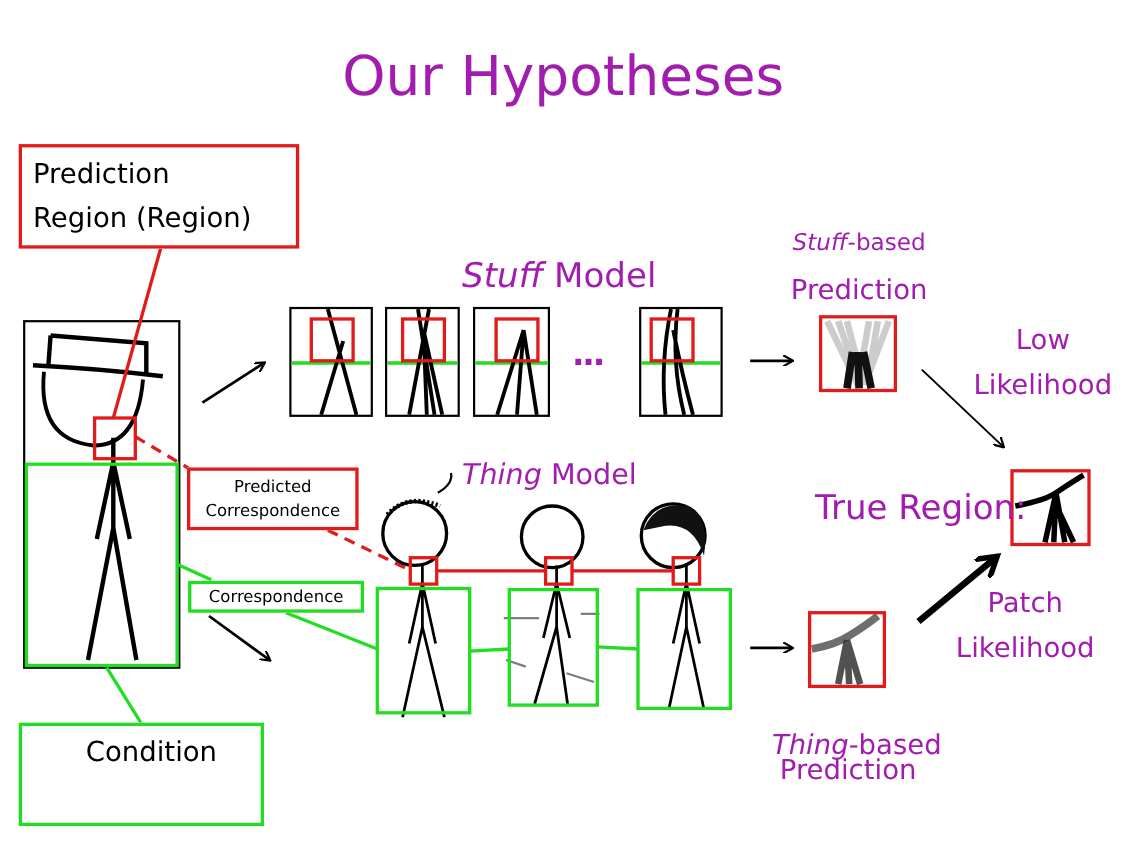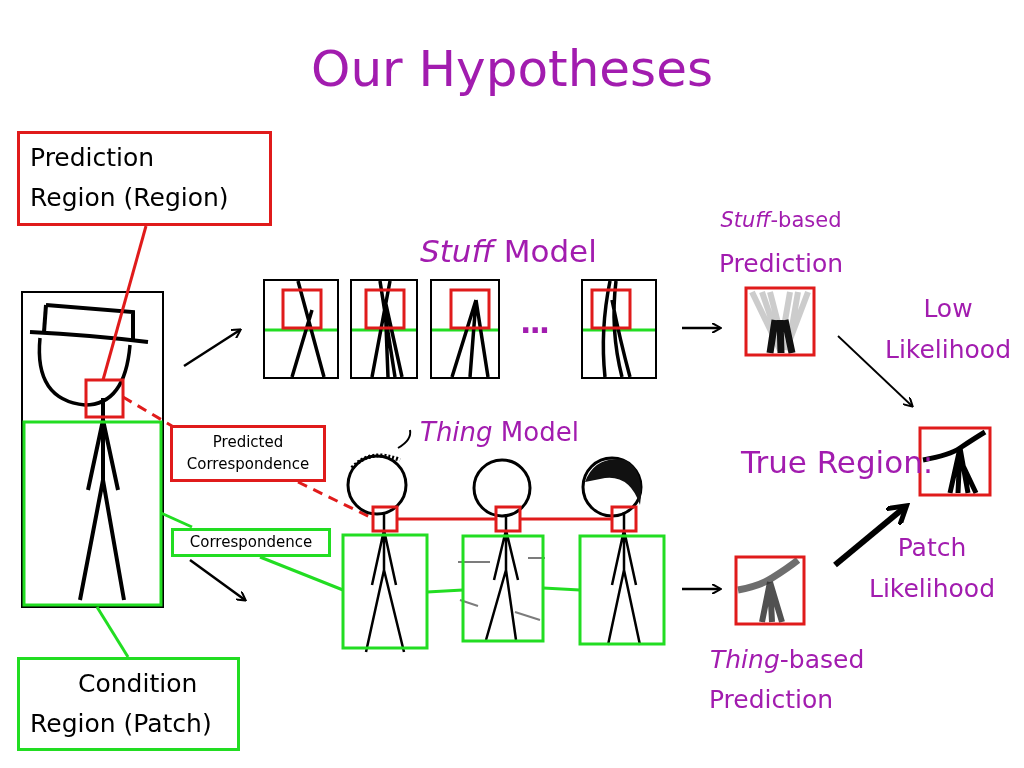--- a/index.html
+++ b/index.html
@@ -143,21 +143,20 @@
   </g>
 </svg>
 
 <div class="lbl-box red big" style="left:17px; top:131px; width:255px; height:95px;">
   <div style="line-height:40px;">Prediction</div>
   <div style="line-height:40px;">Region (Region)</div>
 </div>
 
 <div class="lbl-box green big" style="left:17px; top:657px; width:223px; height:94px;">
   <div style="line-height:40px;margin-left:48px;">Condition</div>
-  <div style="line-height:40px;">Region (Patch)</div>
 </div>
 
 <div class="lbl-box red small" style="left:170px; top:425px; width:156px; height:57px; padding-top:3px;">
   <div>Predicted</div>
   <div>Correspondence</div>
 </div>
 
 <div class="lbl-box green small" style="left:171px; top:528px; width:160px; height:29px; line-height:23px;">
   <span>Correspondence</span>
 </div>
@@ -171,14 +170,14 @@
 <div class="t" style="left:868px; top:296px; width:160px; text-align:center; font-size:25px;">Low</div>
 <div class="t" style="left:868px; top:337px; width:160px; text-align:center; font-size:25px;">Likelihood</div>
 
 <div class="t" style="left:741px; top:447px; font-size:31px;">True Region:</div>
 
 <div class="t" style="left:420px; top:419px; font-size:26px;"><i>Thing</i><span> Model</span></div>
 
 <div class="t" style="left:852px; top:535px; width:160px; text-align:center; font-size:25px;">Patch</div>
 <div class="t" style="left:852px; top:576px; width:160px; text-align:center; font-size:25px;">Likelihood</div>
 
-<div class="t" style="left:686px; top:647px; width:170px; text-align:left; font-size:25px;margin-left:24px;"><i>Thing</i><span>-based</span></div>
+<div class="t" style="left:686px; top:664px; width:170px; text-align:right; font-size:25px;"><i>Thing</i><span>-based</span></div>
 <div class="t" style="left:686px; top:687px; width:170px; text-align:center; font-size:25px;">Prediction</div>
 
 </body></html>

